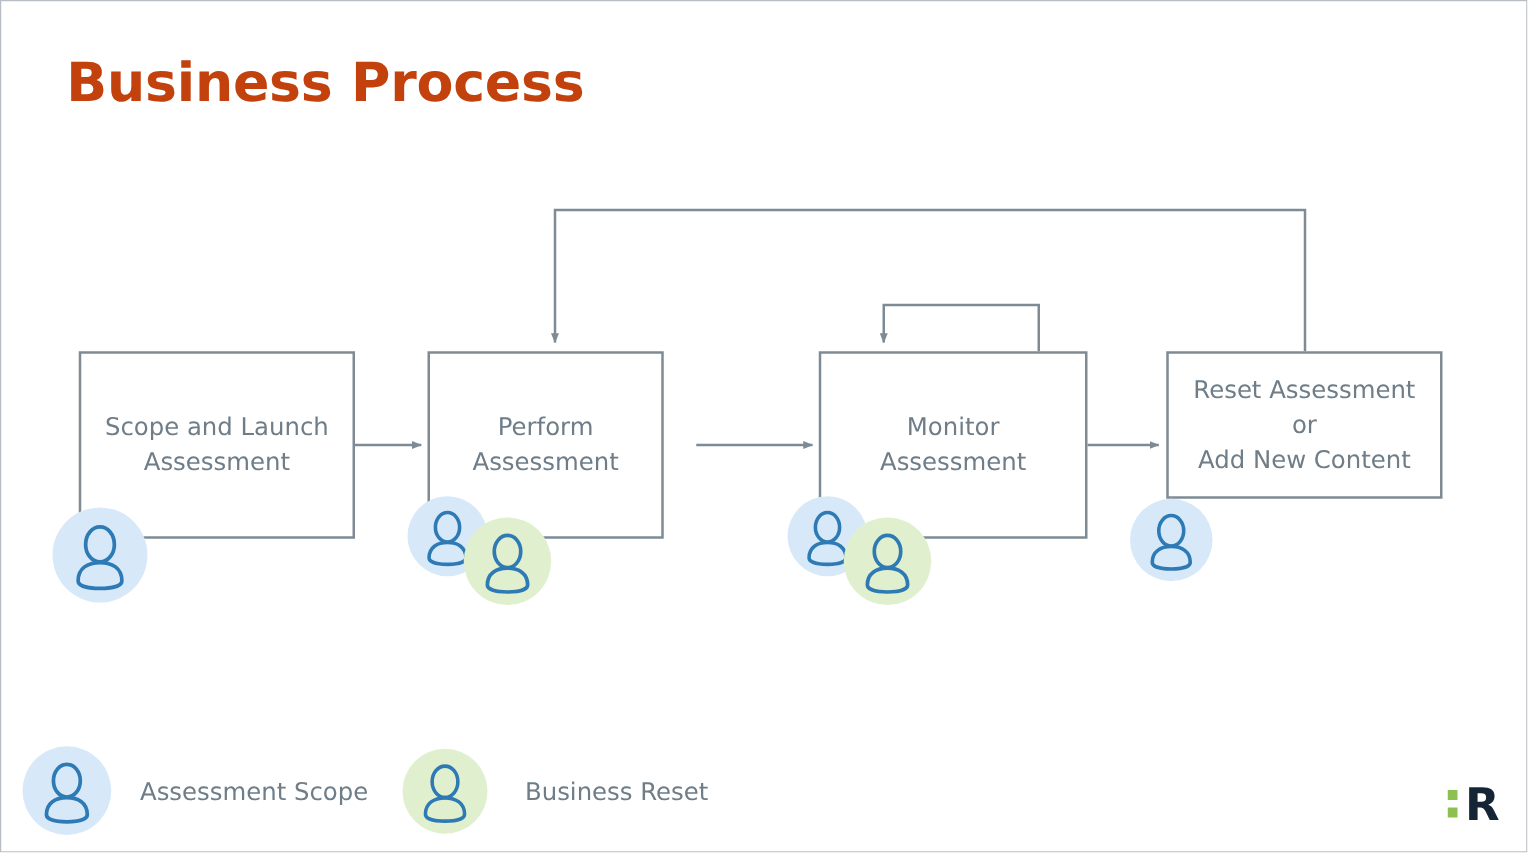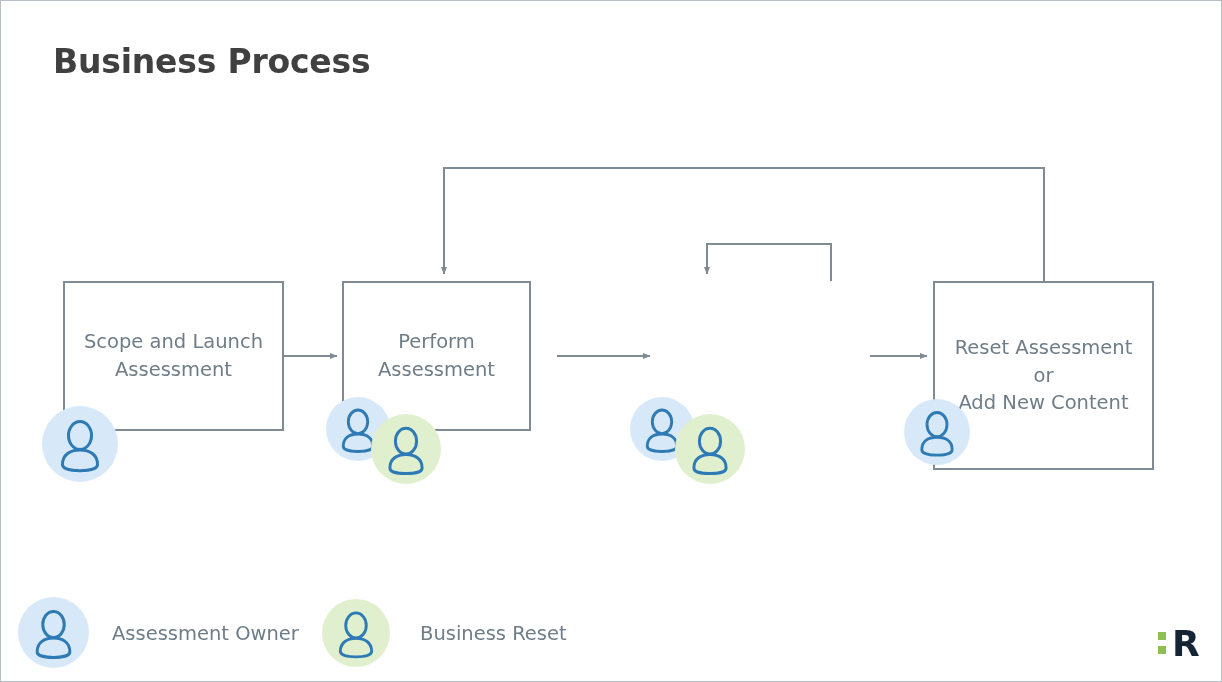--- a/index.html
+++ b/index.html
@@ -16,24 +16,24 @@
     height: 682px;
     background: #ffffff;
     box-sizing: border-box;
     border: 1px solid #b9bec4;
     overflow: hidden;
   }
   #title {
     position: absolute;
     left: 52px;
     top: 41px;
-    font-size: 33px;
+    font-size: 43px;
     font-weight: bold;
     letter-spacing: -0.2px;
-    color: #404040;
+    color: #c2410c;
     font-family: "DejaVu Sans", sans-serif;
     white-space: nowrap;
   }
   
   #wires {
     position: absolute;
     left: 0;
     top: 0;
     width: 1222px;
     height: 682px;
@@ -120,22 +120,25 @@
 
   <div class="pbox" style="left:62px; top:280px; width:221px; height:150px;">
     <span class="ptext">Scope and Launch
 Assessment</span>
   </div>
 
   <div class="pbox" style="left:341px; top:280px; width:189px; height:150px;">
     <span class="ptext">Perform Assessment</span>
   </div>
 
-
-  <div class="pbox" style="left:932px; top:280px; width:221px; height:189px;">
+  <div class="pbox" style="left:654px; top:280px; width:215px; height:150px;">
+    <span class="ptext">Monitor Assessment</span>
+  </div>
+
+  <div class="pbox" style="left:932px; top:280px; width:221px; height:118px;">
     <span class="ptext">Reset Assessment or
 Add New Content</span>
   </div>
 
   <span class="avatar blue" style="left:41px; top:405px; width:76px; height:76px;">
     <svg viewBox="0 0 76 76" xmlns="http://www.w3.org/2000/svg">
       <ellipse cx="38" cy="29.5" rx="11.5" ry="14" fill="none" stroke="#2e7ab5" stroke-width="3"></ellipse>
       <path d="M20.5,58.5 c0,-10 7.8,-14.5 17.5,-14.5 c9.7,0 17.5,4.5 17.5,14.5 c0,4.2 -7.8,6.2 -17.5,6.2 c-9.7,0 -17.5,-2 -17.5,-6.2 z" fill="none" stroke="#2e7ab5" stroke-width="3"></path>
     </svg>
   </span>
@@ -172,21 +175,21 @@
       <path d="M20.5,58.5 c0,-10 7.8,-14.5 17.5,-14.5 c9.7,0 17.5,4.5 17.5,14.5 c0,4.2 -7.8,6.2 -17.5,6.2 c-9.7,0 -17.5,-2 -17.5,-6.2 z" fill="none" stroke="#2e7ab5" stroke-width="3.3"></path>
     </svg>
   </span>
 
   <span class="avatar blue" style="left:17px; top:596px; width:71px; height:71px;">
     <svg viewBox="0 0 76 76" xmlns="http://www.w3.org/2000/svg">
       <ellipse cx="38" cy="29.5" rx="11.5" ry="14" fill="none" stroke="#2e7ab5" stroke-width="3.2"></ellipse>
       <path d="M20.5,58.5 c0,-10 7.8,-14.5 17.5,-14.5 c9.7,0 17.5,4.5 17.5,14.5 c0,4.2 -7.8,6.2 -17.5,6.2 c-9.7,0 -17.5,-2 -17.5,-6.2 z" fill="none" stroke="#2e7ab5" stroke-width="3.2"></path>
     </svg>
   </span>
-  <span class="legend-label" style="left:111px; top:621px;">Assessment Owner</span>
+  <span class="legend-label" style="left:111px; top:621px;">Assessment Scope</span>
 
   <span class="avatar green" style="left:321px; top:598px; width:68px; height:68px;">
     <svg viewBox="0 0 76 76" xmlns="http://www.w3.org/2000/svg">
       <ellipse cx="38" cy="29.5" rx="11.5" ry="14" fill="none" stroke="#2e7ab5" stroke-width="3.2"></ellipse>
       <path d="M20.5,58.5 c0,-10 7.8,-14.5 17.5,-14.5 c9.7,0 17.5,4.5 17.5,14.5 c0,4.2 -7.8,6.2 -17.5,6.2 c-9.7,0 -17.5,-2 -17.5,-6.2 z" fill="none" stroke="#2e7ab5" stroke-width="3.2"></path>
     </svg>
   </span>
   <span class="legend-label" style="left:419px; top:621px;">Business Reset</span>
 
   <svg id="logo" viewBox="0 0 52 40" xmlns="http://www.w3.org/2000/svg">

